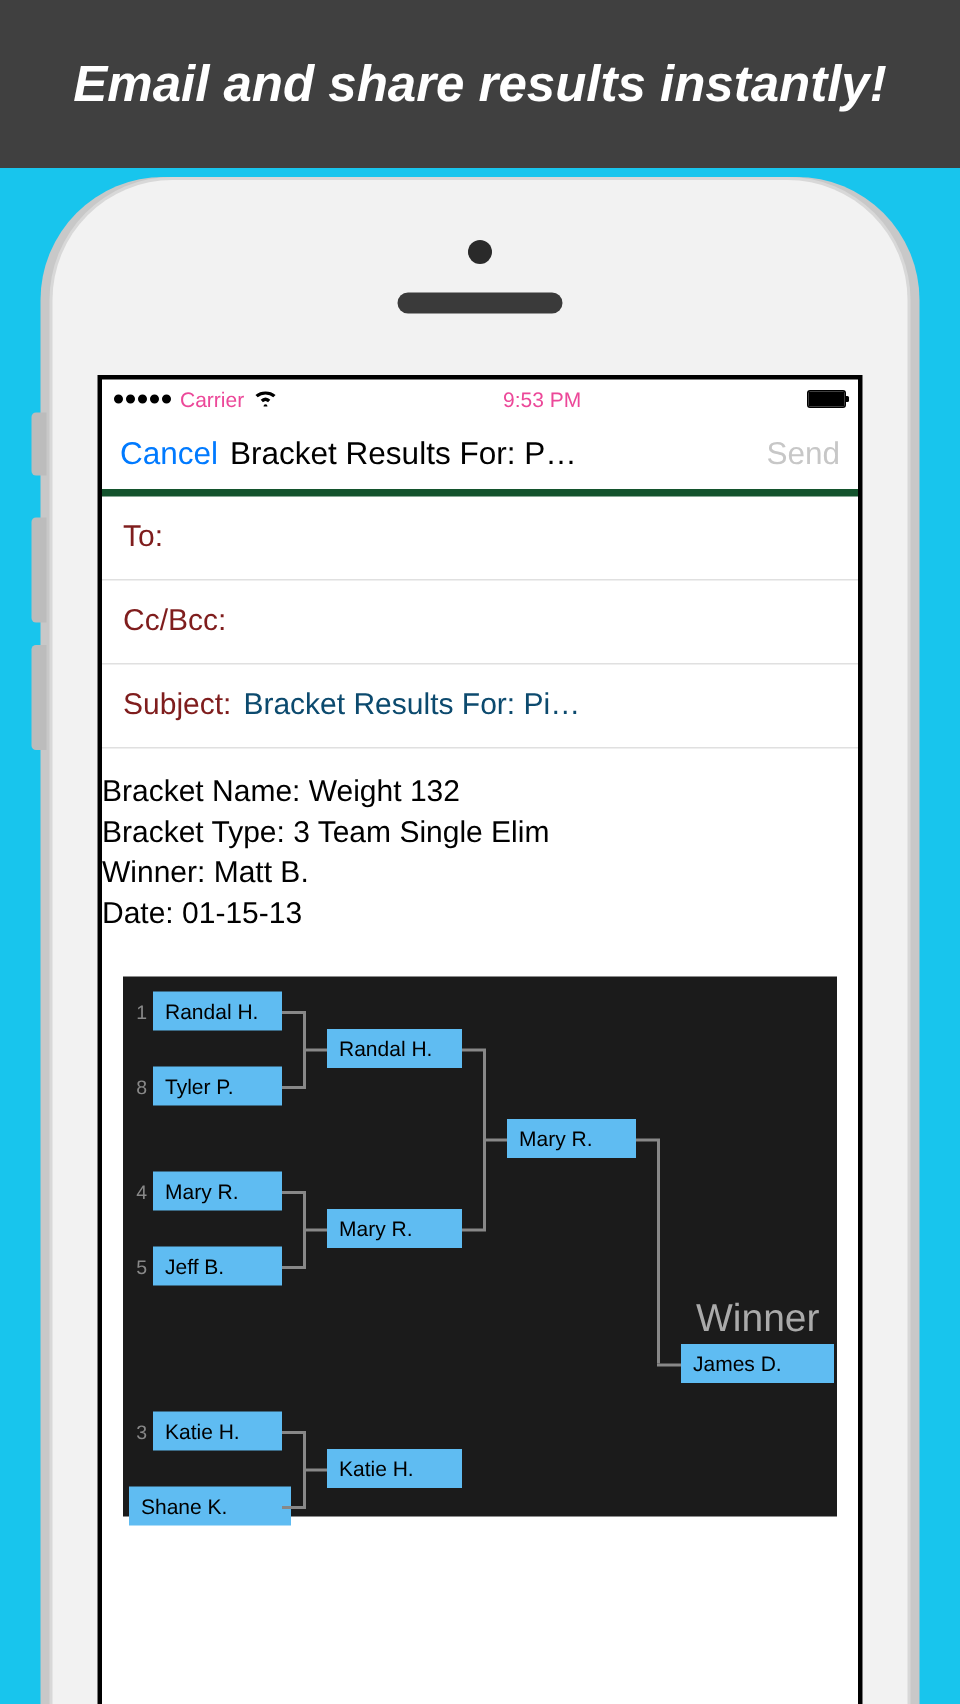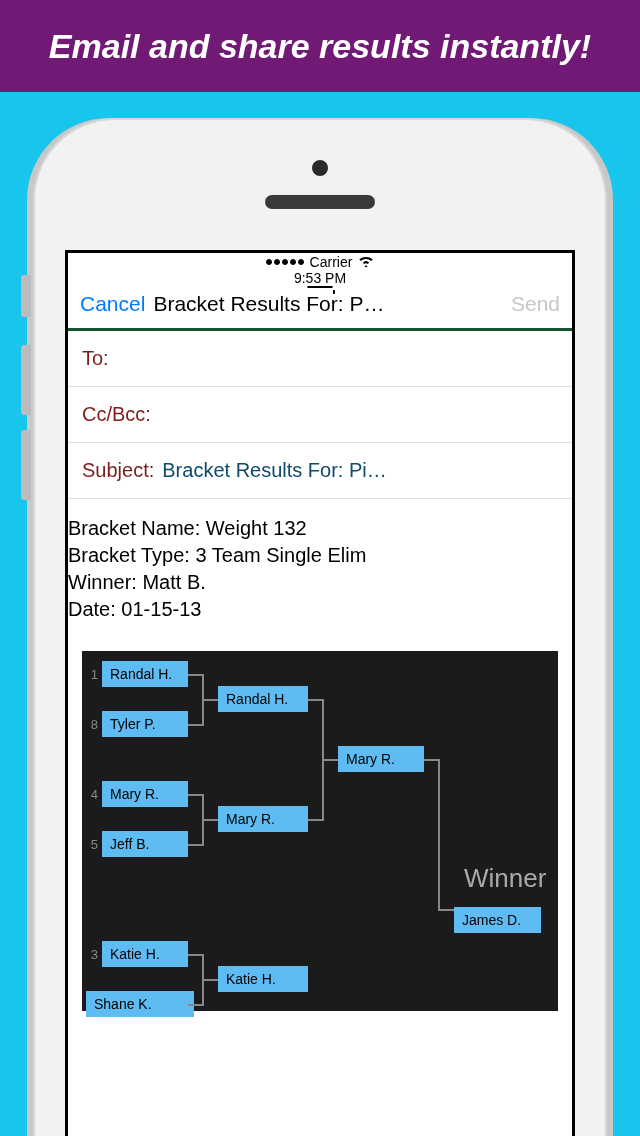--- a/index.html
+++ b/index.html
@@ -5,22 +5,22 @@
 * { margin: 0; padding: 0; box-sizing: border-box; }
 body {
   width: 640px;
   height: 1136px;
   background: #18c5ed;
   font-family: -apple-system, "Helvetica Neue", Helvetica, Arial, sans-serif;
   overflow: hidden;
   position: relative;
 }
 .banner {
-  background: #701a75;
-  height: 92px;
+  background: #404040;
+  height: 112px;
   display: flex;
   align-items: center;
   justify-content: center;
 }
 .banner-text {
   color: #fff;
   font-size: 34px;
   font-weight: 700;
   font-style: italic;
 }
@@ -74,39 +74,38 @@
   border: 3px solid #000;
   overflow: hidden;
 }
 .status-bar {
   height: 26px;
   display: flex;
   align-items: center;
   justify-content: space-between;
   padding: 0 8px;
   font-size: 14px;
-  color: #000000;
-  flex-direction: column;
+  color: #ec4899;
 }
 .status-left { display: flex; align-items: center; gap: 6px; }
 .signal { display: flex; gap: 2px; }
 .signal span { width: 6px; height: 6px; border: 1px solid #000; border-radius: 50%; }
 .signal span.filled { background: #000; }
 .wifi-icon { font-size: 15px; }
 .battery {
   width: 26px; height: 12px; border: 1px solid #000; border-radius: 2px; position: relative;
 }
 .battery::after { content: ''; position: absolute; right: -3px; top: 3px; width: 2px; height: 4px; background: #000; border-radius: 0 1px 1px 0; }
 .battery-fill { width: 100%; height: 100%; background: #000; }
 .nav-bar {
   height: 52px;
   display: flex;
   align-items: center;
   padding: 0 12px;
-  border-bottom: 3px solid #14532d;
+  border-bottom: 5px solid #14532d;
   font-size: 21px;
 }
 .nav-cancel { color: #007aff; flex: 0 0 auto; }
 .nav-title { flex: 1; font-weight: 400; color: #000; text-align: left; margin-left: 8px; white-space: nowrap; overflow: hidden; text-overflow: ellipsis; }
 .nav-send { color: #c7c7c7; flex: 0 0 auto; margin-left: 8px; }
 .field {
   display: flex;
   align-items: center;
   padding: 16px 14px;
   border-bottom: 1px solid #e0e0e0;
@@ -248,17 +247,17 @@
       <div class="line" style="left:240px; top:48px; width:2px; height:122px;"></div>
       <div class="line" style="left:240px; top:108px; width:16px; height:2px;"></div>
 
       <div class="slot" style="left:256px; top:95px; width:86px;">Mary R.</div>
 
       <div class="line" style="left:342px; top:108px; width:14px; height:2px;"></div>
       <div class="line" style="left:356px; top:108px; width:2px; height:150px;"></div>
       <div class="line" style="left:356px; top:258px; width:16px; height:2px;"></div>
 
       <div class="winner-label" style="left:382px; top:212px;">Winner</div>
-      <div class="slot" style="left:372px; top:256px; width:87px;">James D.</div>
+      <div class="slot" style="left:372px; top:245px; width:102px;">James D.</div>
     </div>
 
   </div>
 </div>
 
 </body></html>

